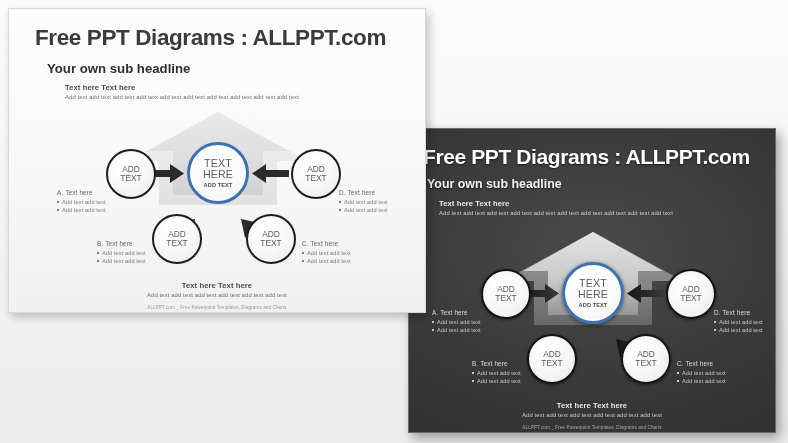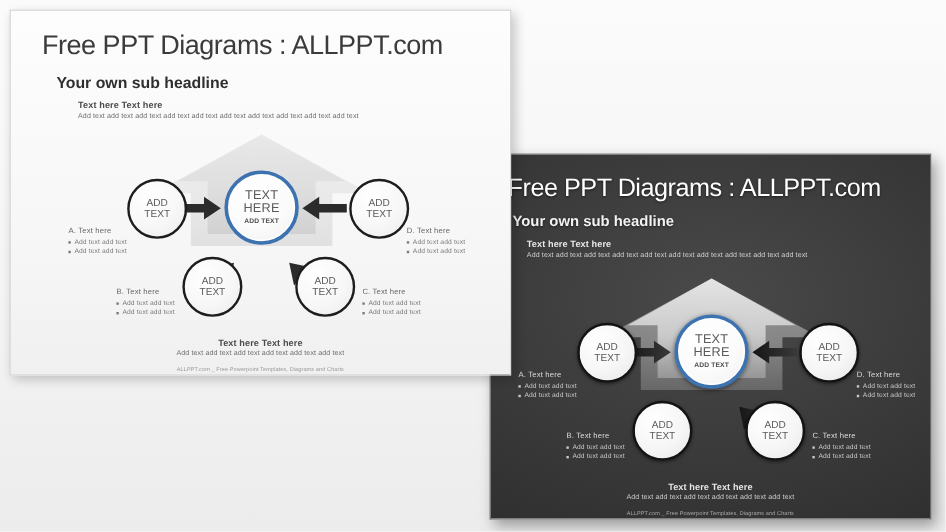--- a/index.html
+++ b/index.html
@@ -22,21 +22,21 @@
   #slide-dark{
     left:408px;top:128px;width:368px;height:305px;
     background:radial-gradient(ellipse 120% 95% at 50% 40%,#4a4a4a 0%,#3b3b3b 42%,#2f2f2f 78%,#272727 100%);
     border:1px solid #6a6a6a;
     box-shadow:4px 5px 11px rgba(0,0,0,.35);
     z-index:3;
   }
 
   
   .title{
-    position:absolute;font-weight:normal;letter-spacing:-.4px;white-space:nowrap;text-align:center;
+    position:absolute;font-weight:bold;letter-spacing:-.4px;white-space:nowrap;text-align:center;
   }
   #slide-light .title{left:26px;top:16px;font-size:22.5px;color:#3b3b3b;}
   #slide-dark  .title{left:14px;top:16px;font-size:21px;color:#ffffff;
     text-shadow:0 1px 2px rgba(0,0,0,.6);}
 
   .subtitle{position:absolute;font-weight:bold;white-space:nowrap;}
   #slide-light .subtitle{left:38px;top:52px;font-size:13.2px;color:#2f2f2f;}
   #slide-dark  .subtitle{left:18px;top:48px;font-size:12.4px;color:#f2f2f2;
     text-shadow:0 1px 2px rgba(0,0,0,.6);}
 

